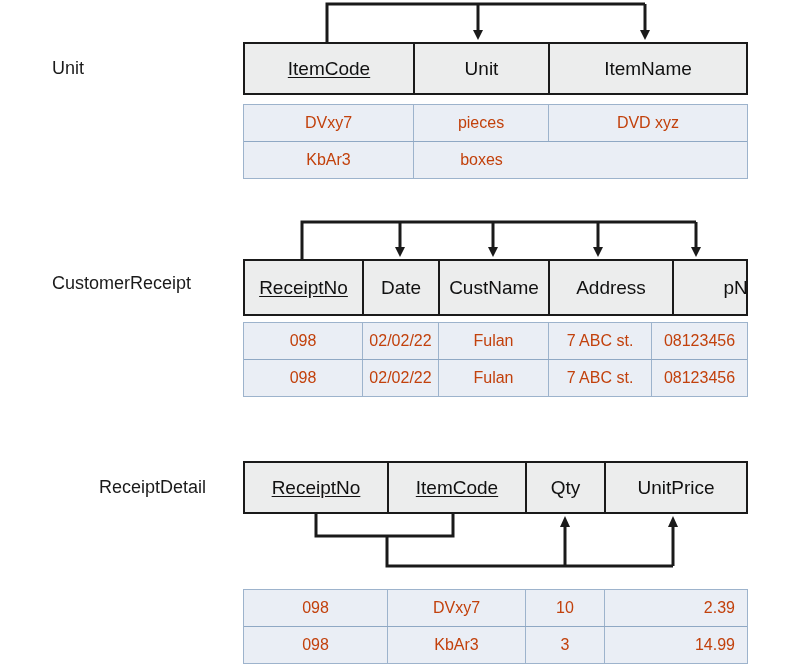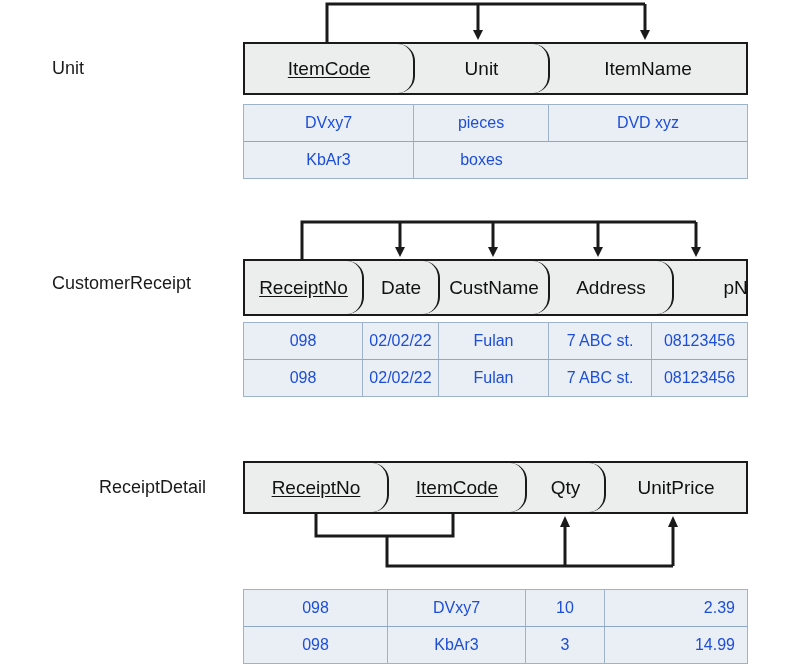--- a/index.html
+++ b/index.html
@@ -44,21 +44,20 @@
     box-sizing: border-box;
     display: flex;
     align-items: center;
     justify-content: center;
     border-right: 2.5px solid #1a1a1a;
     background: #eceded;
     font-size: 19px;
     color: #111111;
     white-space: nowrap;
     overflow: hidden;
-    border-radius: 17px;
   }
   .schema-cell:last-child { border-right: none; }
   .schema-cell .pk {
     text-decoration: underline;
     text-underline-offset: 2px;
   }
 
   
   .data-table {
     position: absolute;
@@ -75,21 +74,21 @@
     border-bottom: 1.5px solid #8fa8c4;
   }
   .data-row:last-child { border-bottom: none; }
   .data-cell {
     box-sizing: border-box;
     display: flex;
     align-items: center;
     justify-content: center;
     border-right: 1.5px solid #9db3cc;
     font-size: 16px;
-    color: #1d4ed8;
+    color: #c2410c;
     white-space: nowrap;
     overflow: hidden;
     padding: 0 18px;
   }
   .data-cell:last-child { border-right: none; }
   .data-cell.align-right { justify-content: flex-end; padding-right: 12px; }
 
   
   #connectors {
     position: absolute;

